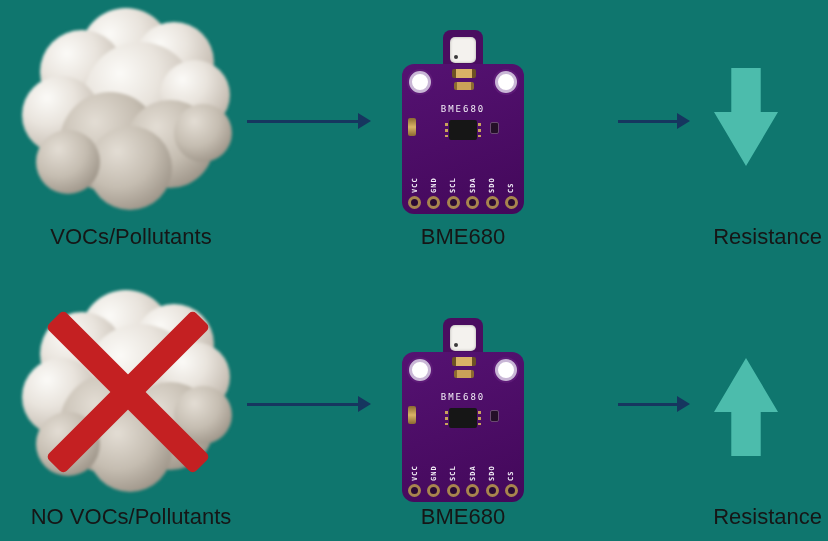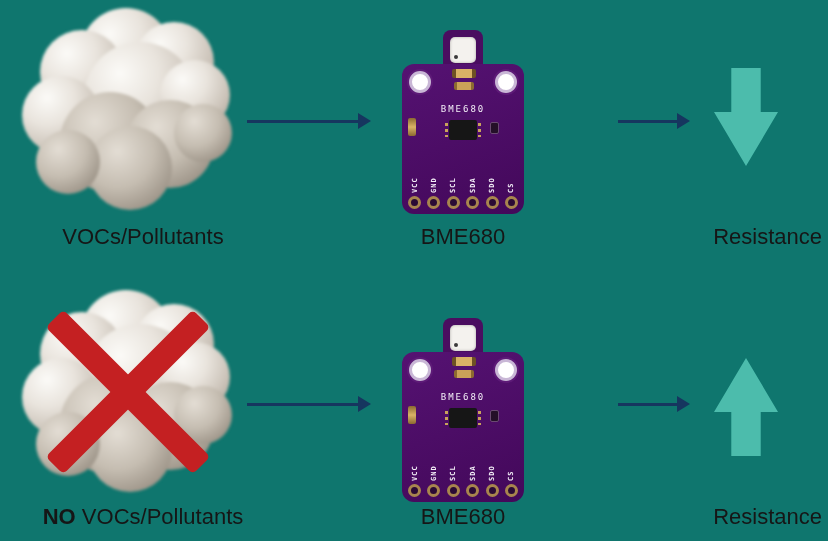--- a/index.html
+++ b/index.html
@@ -96,22 +96,22 @@
   .row-1 .block-arrow { top:68px;
       clip-path: polygon(27% 0, 73% 0, 73% 45%, 100% 45%, 50% 100%, 0 45%, 27% 45%); }
   .row-2 .block-arrow { top:80px;
       clip-path: polygon(50% 0, 100% 55%, 73% 55%, 73% 100%, 27% 100%, 27% 55%, 0 55%); }
 
   
   .label { position:absolute; font-size:22px; color: var(--text, #161616);
            text-align:center; white-space:nowrap; }
   .row-1 .label { top:224px; }
   .row-2 .label { top:226px; }
-  .input-label  { left:12px;     width:262px; }
-  .input-label b { font-weight:700; }
+  .input-label  { left:0;     width:262px; }
+  .input-label b { font-weight:400; }
   .sensor-label { left:402px; width:122px; }
   .output-label { left:690px; width:132px;text-align:right; }
 </style>
 </head>
 <body>
 
 <div class="canvas">
 
   <section class="row row-1">
 

